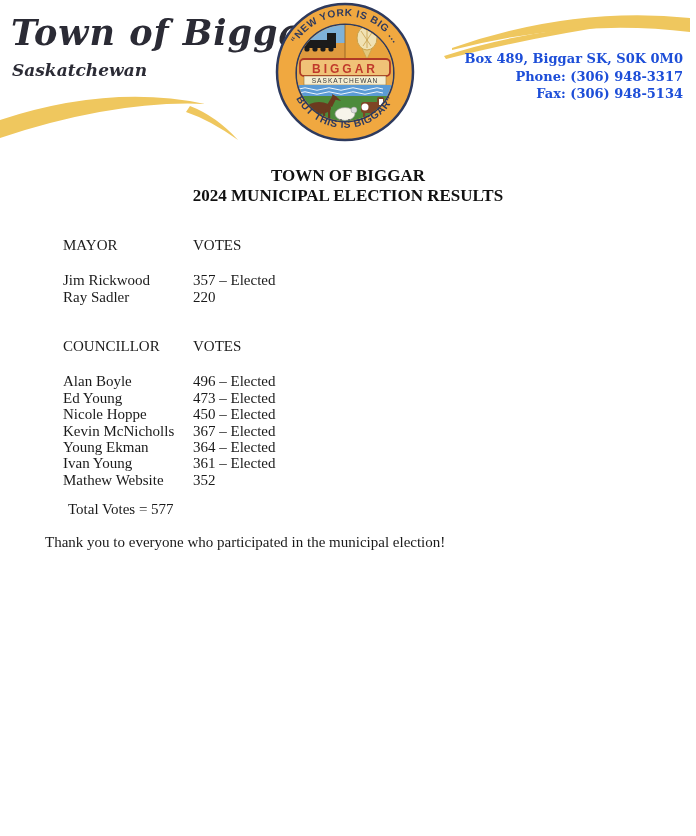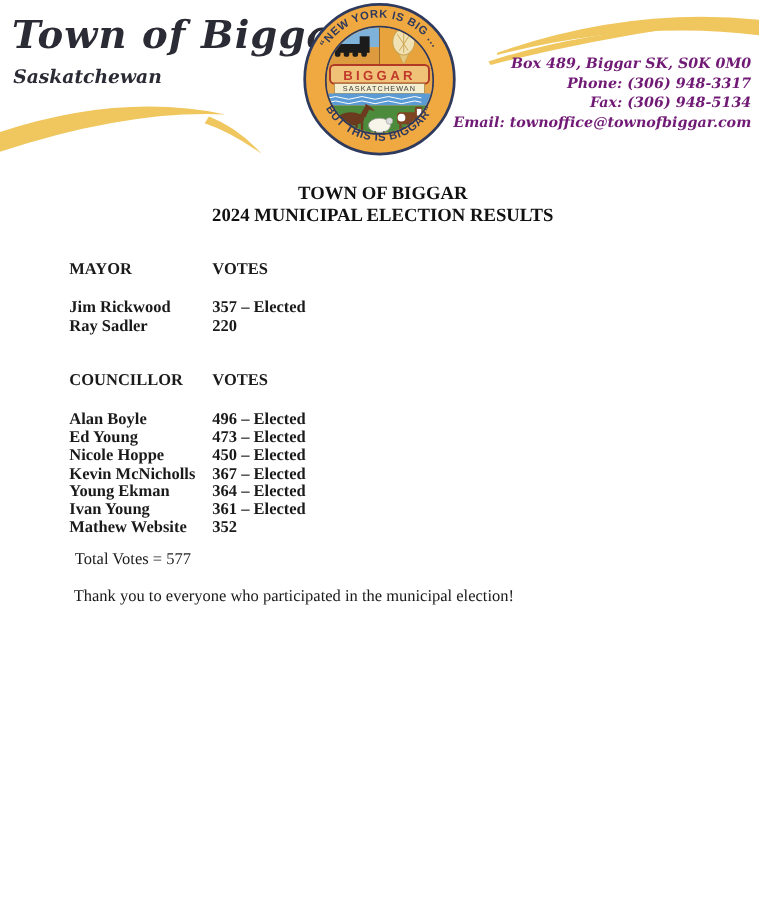--- a/index.html
+++ b/index.html
@@ -35,51 +35,50 @@
     color: #2b2b35;
   }
   .swoosh-left { position: absolute; left: 0; top: 82px; }
   .swoosh-right { position: absolute; left: 442px; top: 2px; }
   .seal { position: absolute; left: 275px; top: 2px; }
   .contact {
     position: absolute;
     right: 13px; top: 50px;
     text-align: right;
     font-family: "DejaVu Serif", serif;
-    font-style: italic;
     font-weight: bold;
     font-size: 13px;
     line-height: 17.6px;
-    color: #701a75;
+    color: #1d4ed8;
     white-space: nowrap;
   }
   
   .doc-title {
     position: absolute;
     left: 0; top: 166px;
     width: 696px;
     text-align: center;
     font-weight: bold;
     font-size: 17px;
     line-height: 19.5px;
     color: #111;
   }
-  .results-section { position: absolute; left: 63px; font-size: 15px; font-weight: bold; }
+  .results-section { position: absolute; left: 63px; font-size: 15px; }
   .section-head { margin-bottom: 19px; }
   .row, .section-head { line-height: 16.4px; white-space: nowrap; }
   .col-name { display: inline-block; width: 130px; }
   #mayor-section { top: 237px; }
   #councillor-section { top: 338px; }
   .total-votes {
     position: absolute; left: 68px; top: 501px;
     font-size: 15px;
     text-align: right;
   }
   .thank-you {
-    position: absolute; left: 67px; top: 534px;
+    position: absolute; left: 45px; top: 534px;
     font-size: 15px;
   }
 </style>
 </head>
 <body>
 
 <div class="page">
 
   <div class="org-name">Town of Biggar</div>
   <div class="province">Saskatchewan</div>
@@ -172,21 +171,20 @@
     </text>
     <text font-family="Liberation Sans, sans-serif" font-size="10.2" font-weight="bold" letter-spacing="0.6" fill="#2E3A5E">
       <textPath href="#botArc" startOffset="50%" text-anchor="middle">BUT THIS IS BIGGAR”</textPath>
     </text>
   </svg>
 
   <div class="contact">
     <div>Box 489, Biggar SK, S0K 0M0</div>
     <div>Phone: (306) 948-3317</div>
     <div>Fax: (306) 948-5134</div>
-    <div>Email: townoffice@townofbiggar.com</div>
   </div>
 
   <div class="doc-title">
     <div>TOWN OF BIGGAR</div>
     <div>2024 MUNICIPAL ELECTION RESULTS</div>
   </div>
 
   <div class="results-section" id="mayor-section">
     <div class="section-head">
       <span class="col-name">MAYOR</span><span class="col-votes">VOTES</span>

